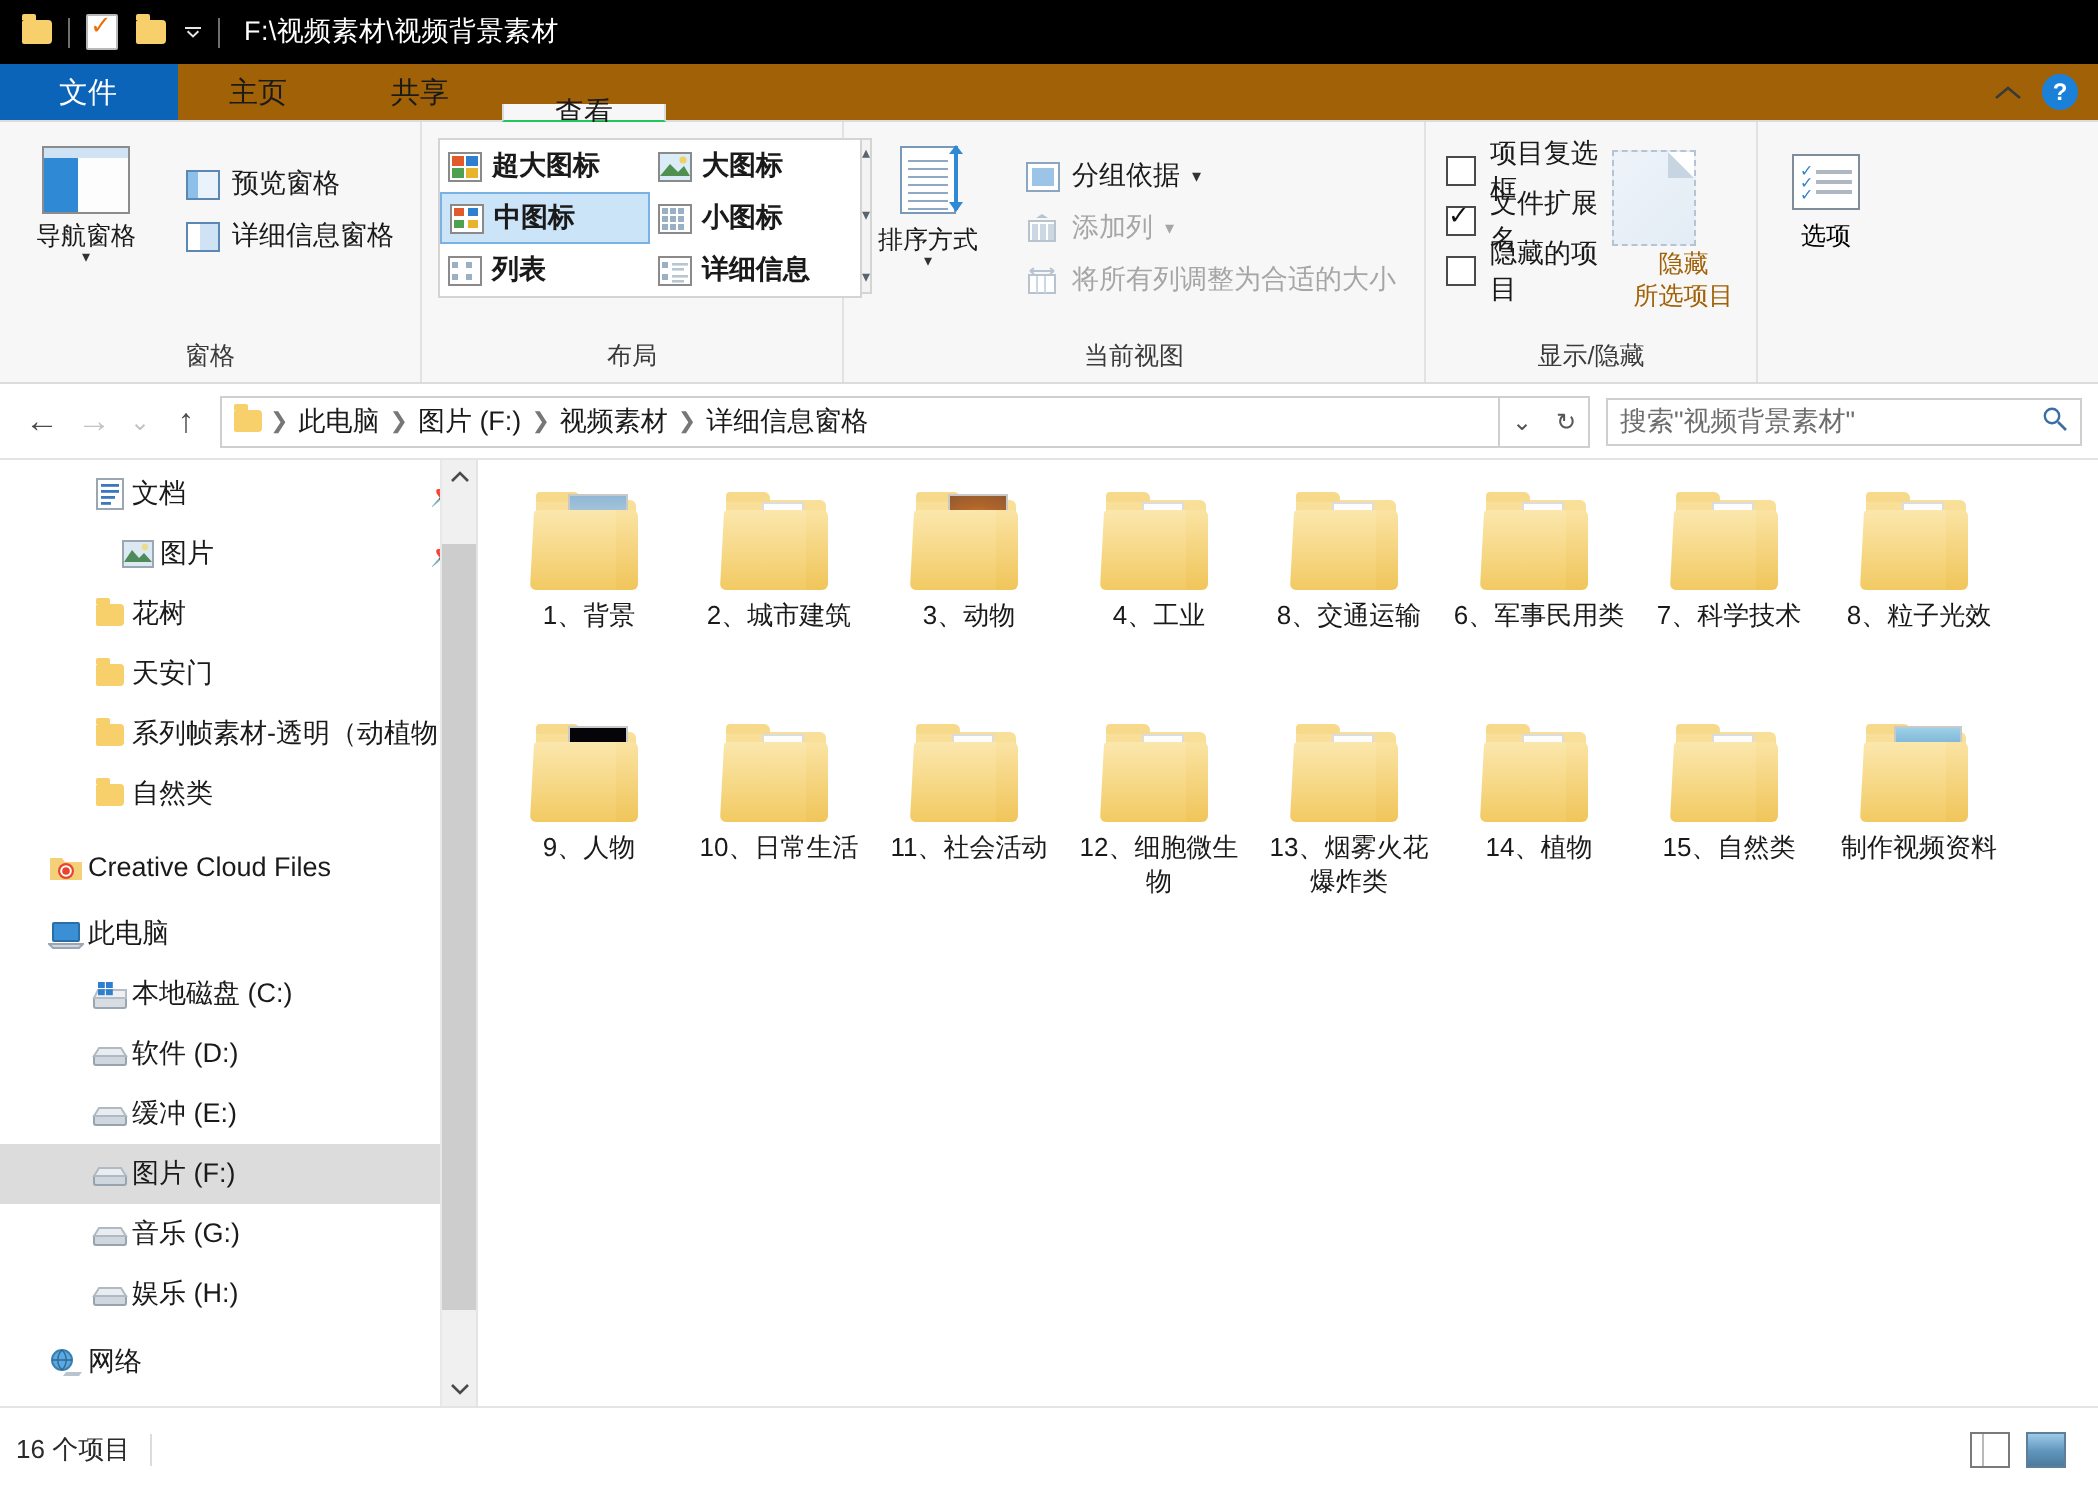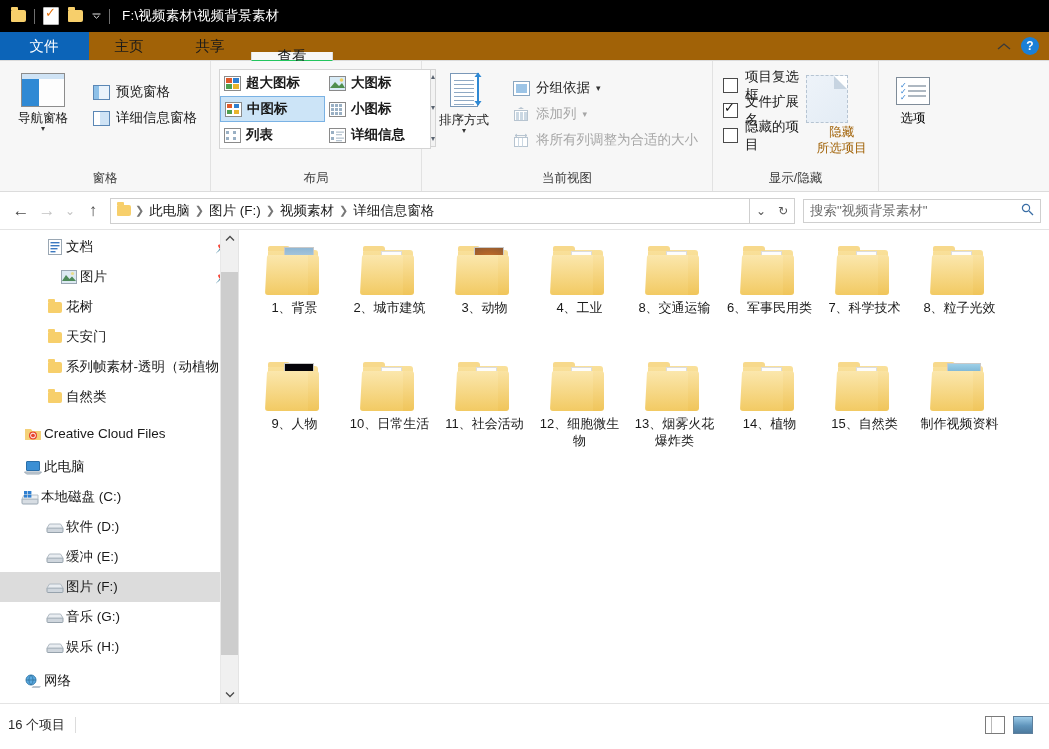--- a/index.html
+++ b/index.html
@@ -675,21 +675,21 @@
         <div class="treeitem" style="padding-left:22px;margin-top:4px">
           <span class="tico">
             <svg width="18" height="15" viewBox="0 0 18 15">
                 <rect x="2.5" y="1.5" width="13" height="9" rx="0.5" fill="#3b8fd4" stroke="#2a6ea8"></rect>
                 <path d="M0.5 12 H17.5 L15.5 14 H2.5 Z" fill="#cfd8e0" stroke="#9aa7b3"></path>
               </svg>
           </span>
           <span>此电脑</span>
         </div>
 
-        <div class="treeitem" style="padding-left:19px">
+        <div class="treeitem" style="padding-left:44px">
           <span class="tico">
             <svg width="20" height="15" viewBox="0 0 20 15">
                 <path d="M2 9 h16 v4 a1 1 0 0 1 -1 1 H3 a1 1 0 0 1 -1 -1 Z" fill="#d7dde3" stroke="#9aa7b3"></path>
                 <path d="M4 5 h14 l0 4 H2 Z" fill="#eef1f4" stroke="#b4bec7"></path>
                 <g fill="#2f7fd0">
                   <rect x="4" y="1" width="3.4" height="3"></rect>
                   <rect x="8" y="1" width="3.4" height="3"></rect>
                   <rect x="4" y="4.6" width="3.4" height="3"></rect>
                   <rect x="8" y="4.6" width="3.4" height="3"></rect>
                 </g>

